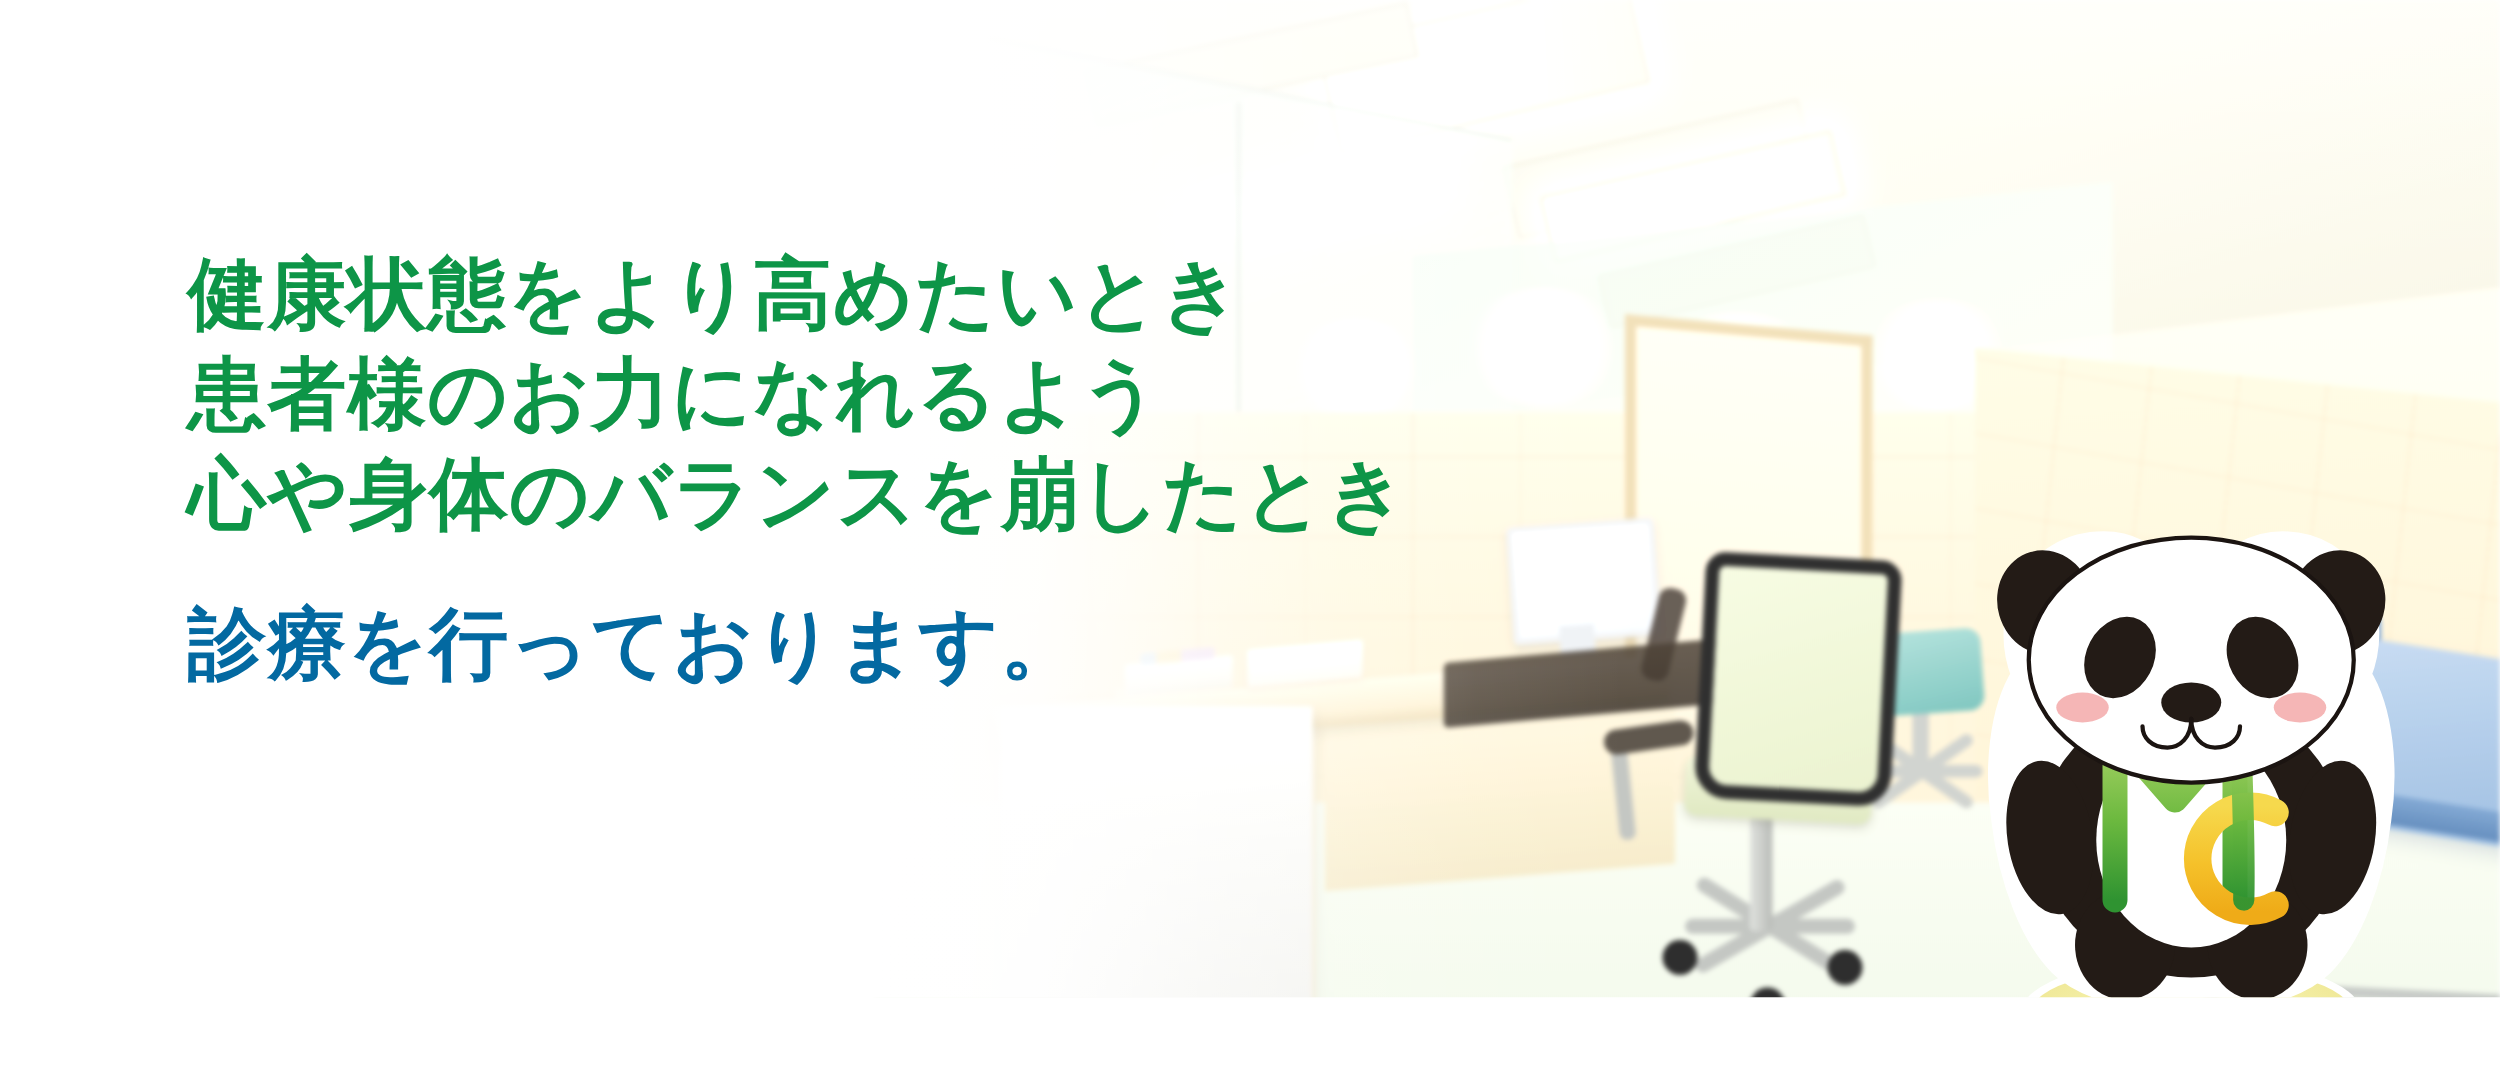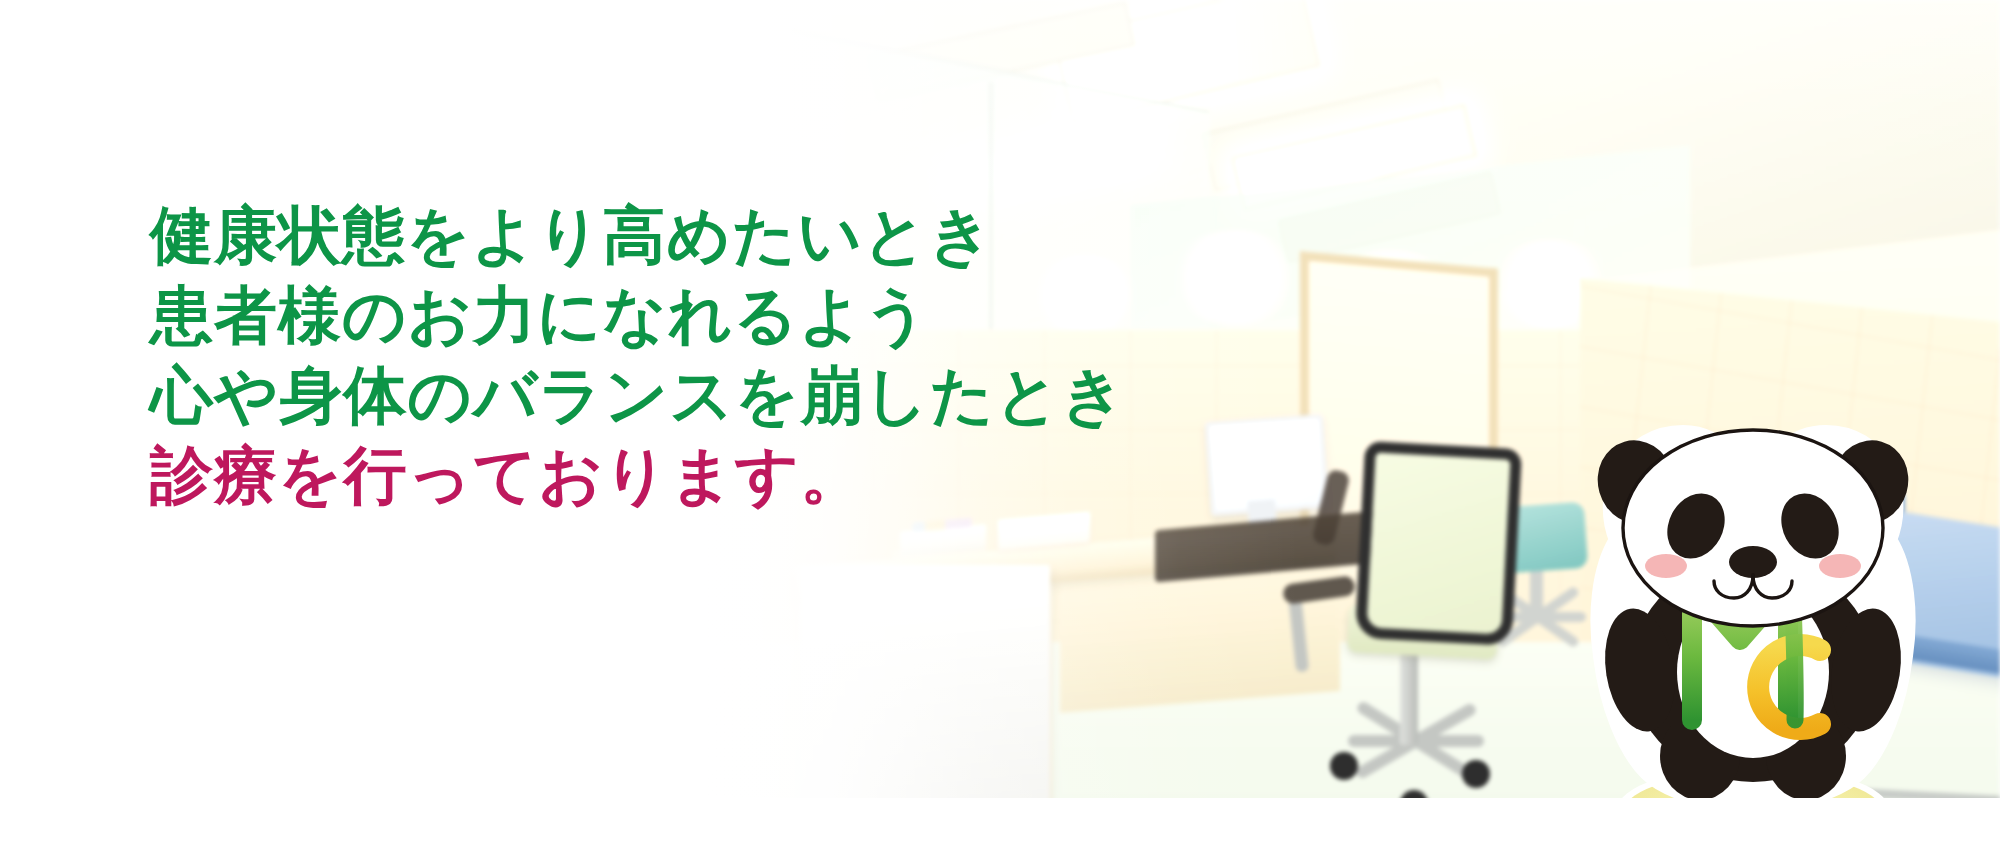--- a/index.html
+++ b/index.html
@@ -507,21 +507,21 @@
     </div>
 
     <div class="fade-left"></div>
     <div class="fade-top"></div>
   </div>
 
   <div class="headline">
     <div class="line" style="color: rgb(13, 149, 71);">健康状態をより高めたいとき</div>
     <div class="line" style="color: rgb(13, 149, 71);">患者様のお力になれるよう</div>
     <div class="line" style="color: rgb(13, 149, 71);">心や身体のバランスを崩したとき</div>
-    <div class="line" style="color: #be185d;">診療を行っております。</div>
+    <div class="line" style="color: #0369a1; margin-top: 40px;">診療を行っております。</div>
   </div>
 
   <div class="mascot">
     <svg viewBox="0 0 330 437" xmlns="http://www.w3.org/2000/svg">
       <defs>
         <radialGradient id="groundGrad" cx="50%" cy="45%" r="55%">
           <stop offset="0%" stop-color="#fdfbe6"></stop>
           <stop offset="55%" stop-color="#f4efa6"></stop>
           <stop offset="100%" stop-color="#efe795"></stop>
         </radialGradient>

